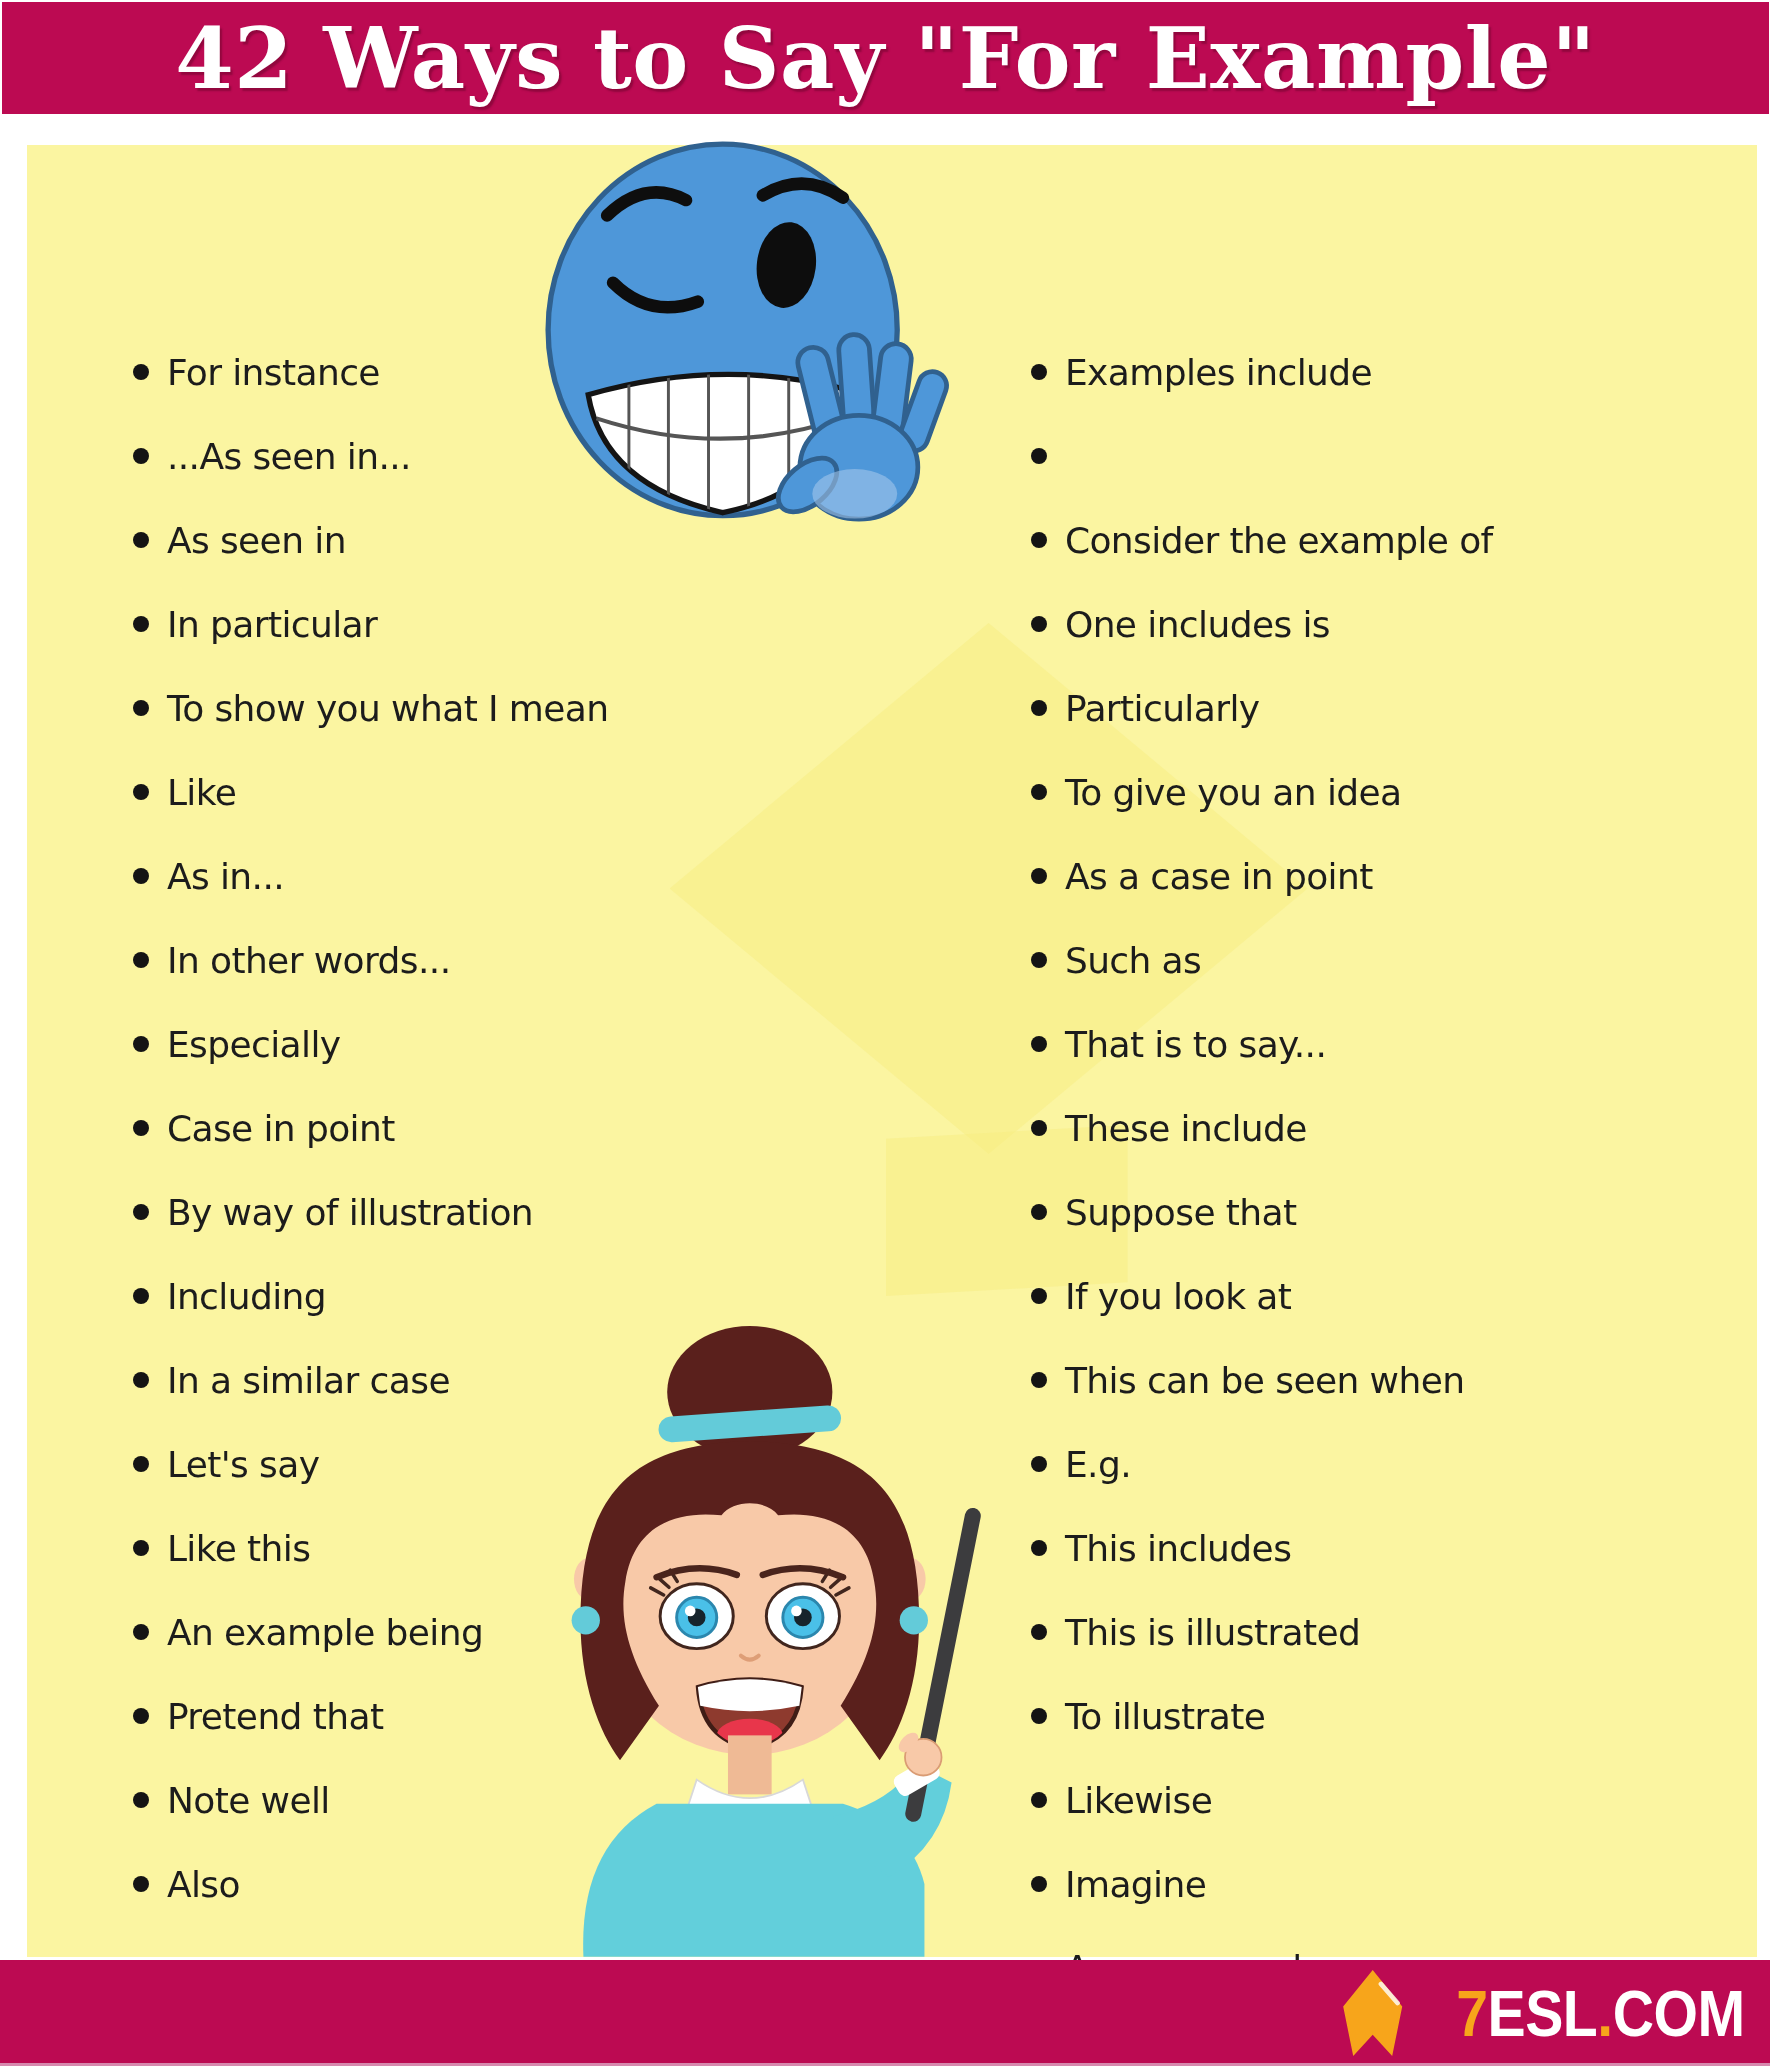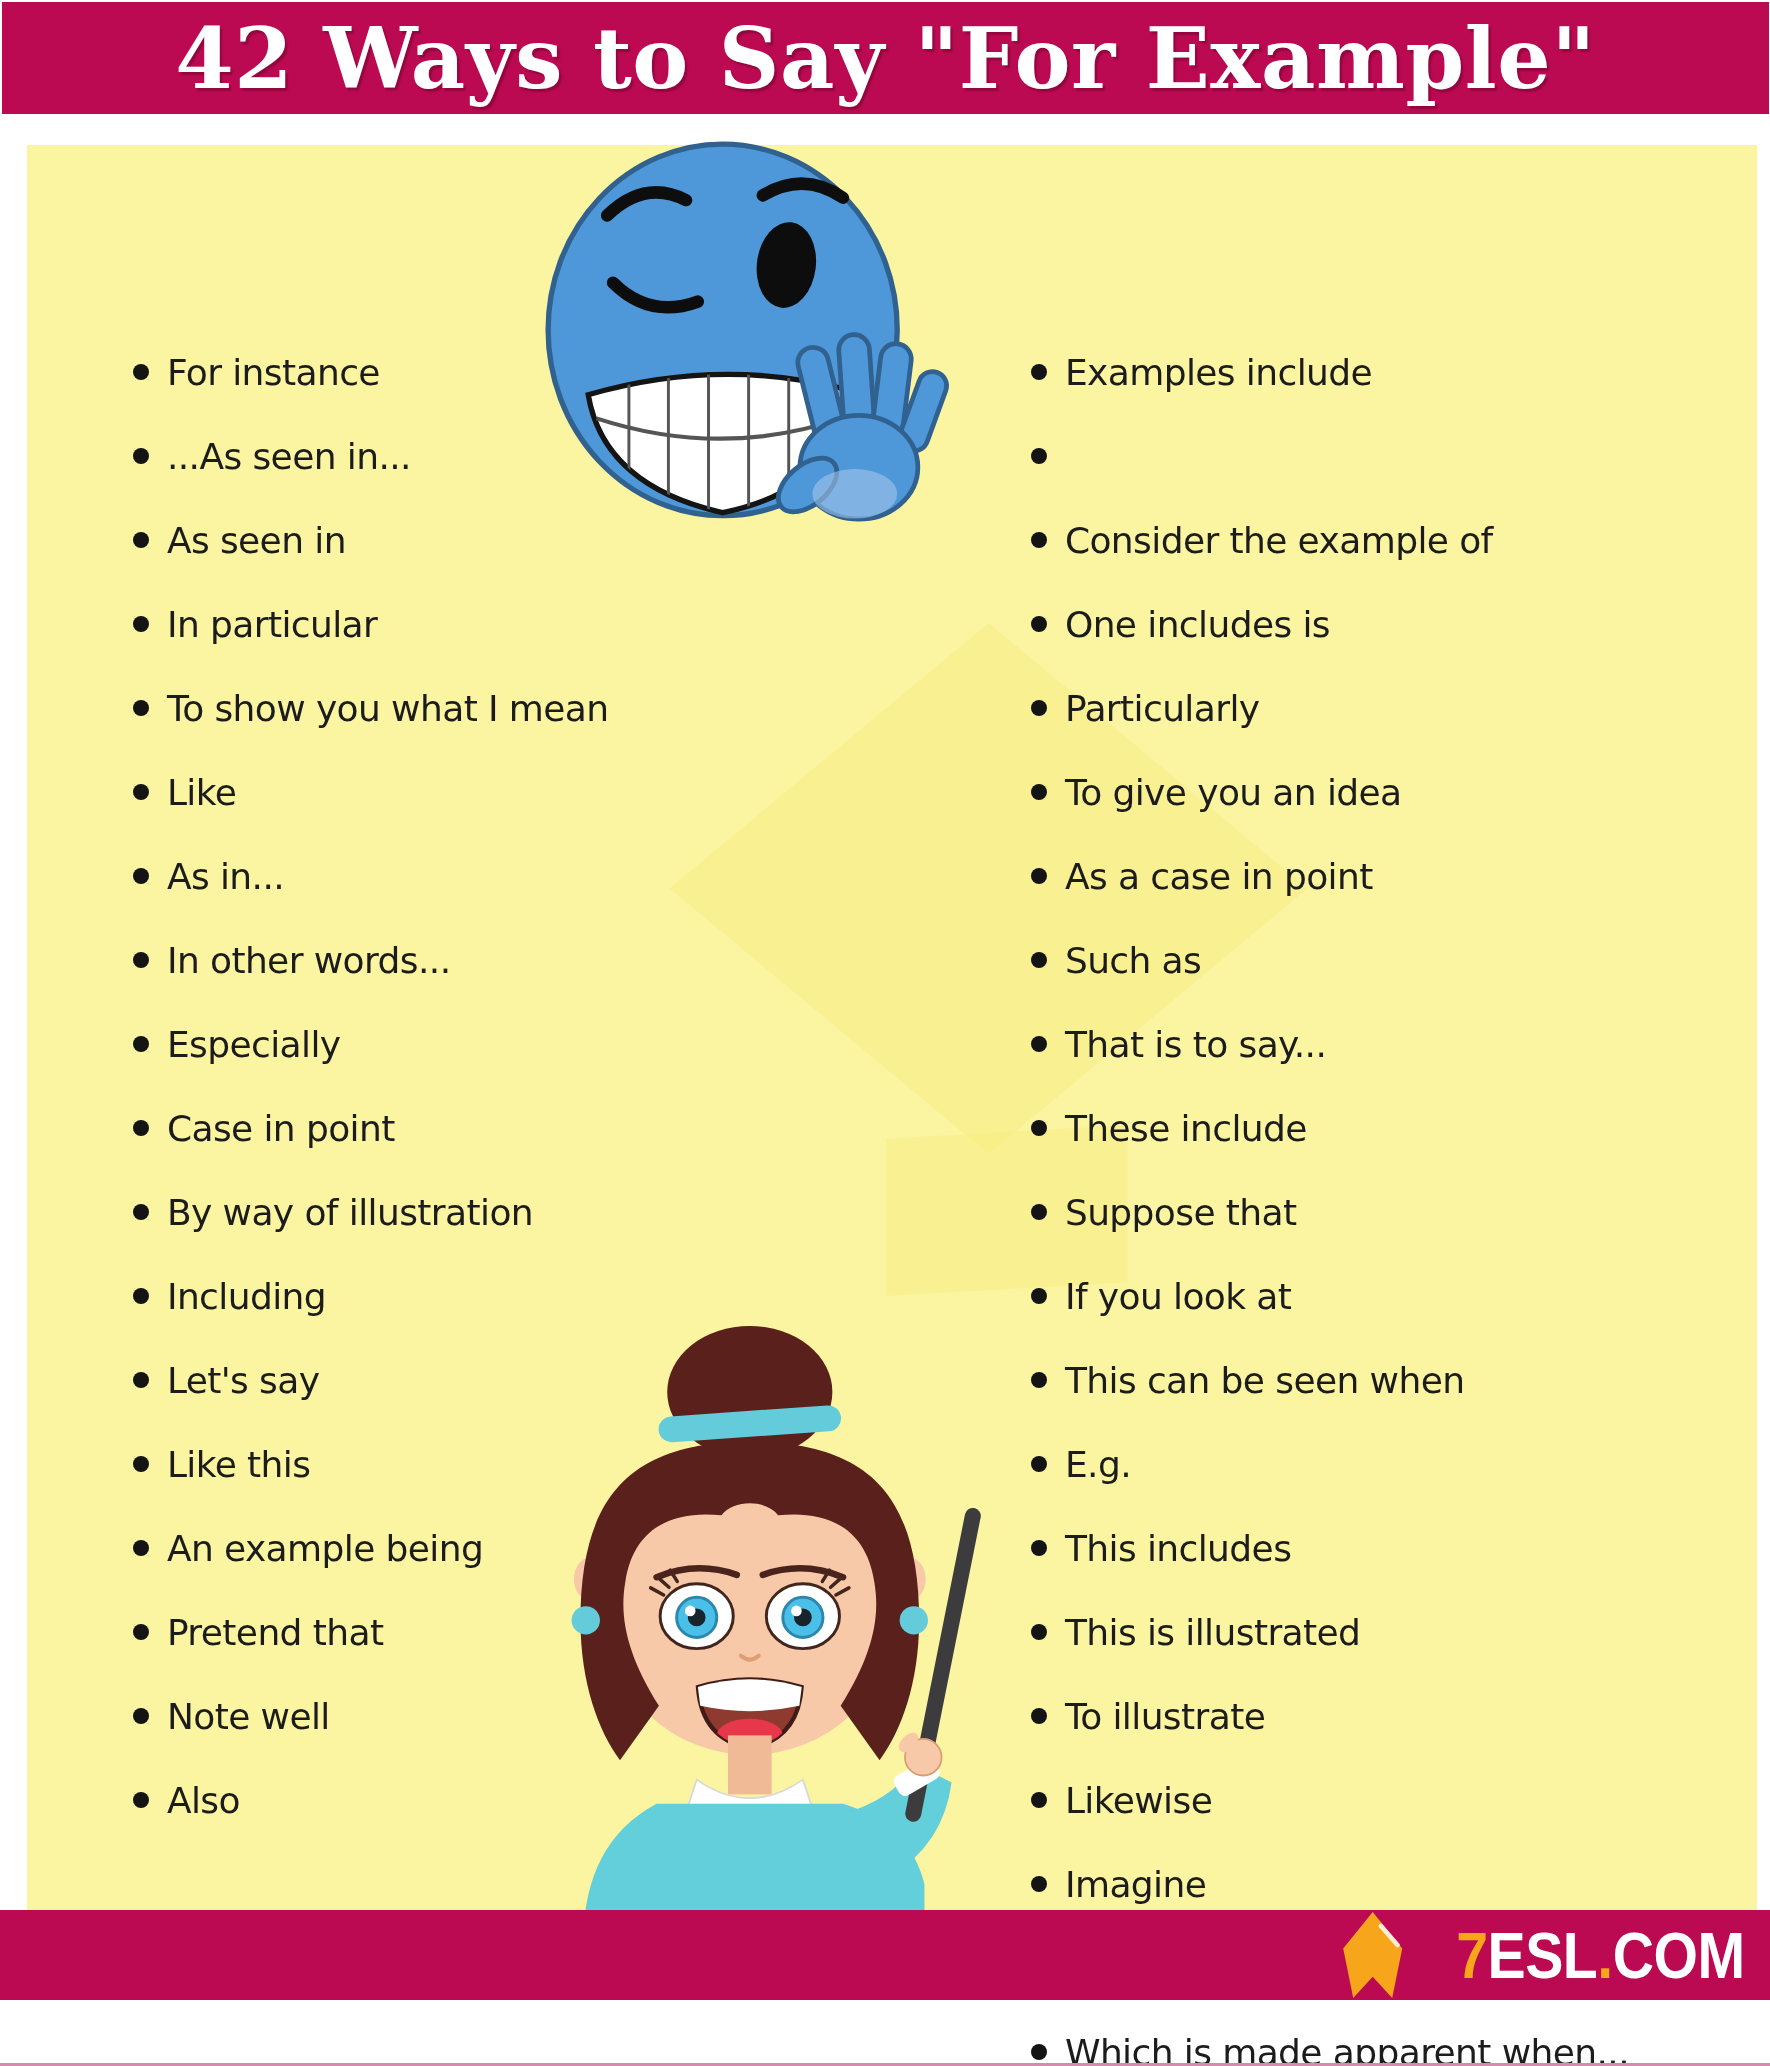--- a/index.html
+++ b/index.html
@@ -30,21 +30,21 @@
   .wm-base{left:859px;top:980px;width:242px;height:171px;
         clip-path:polygon(0 8%,100% 0,100% 92%,0 100%);}
   ul.col{list-style:none;margin:0;padding:0;position:absolute;width:826px;}
   .col-left{left:106px;top:185px;}
   .col-right{left:1004px;top:185px;}
   ul.col li{display:flex;align-items:center;height:84px;font-size:36px;
         letter-spacing:-0.6px;white-space:nowrap;}
   .dot{width:16px;height:16px;border-radius:50%;background:#141414;margin-right:18.3px;flex:none;}
   .emoji{position:absolute;left:508px;top:140px;width:460px;height:401px;}
   .teacher{position:absolute;left:502px;top:1322px;width:531px;height:635px;}
-  .footbar{position:absolute;left:0;right:0;top:1910px;height:90px;background:var(--header-bg);}
+  .footbar{position:absolute;left:0;right:0;top:1960px;height:105px;background:var(--header-bg);}
   .bottomline{position:absolute;left:0;right:0;top:2063px;height:3px;background:#D789AE;}
   .brand{position:absolute;right:26.6px;top:50%;transform:translateY(-50%);
         display:flex;align-items:center;gap:13px;}
   .gem{width:62px;height:89px;}
   .brandtext{font-family:"Liberation Sans",sans-serif;font-weight:bold;font-size:65px;
         color:#ffffff;transform:scaleX(.88);transform-origin:right center;
         letter-spacing:-0.6px;white-space:nowrap;}
   .brandtext .o{color:var(--logo-orange);}
 </style>
 </head>
@@ -100,20 +100,24 @@
           <span class="dot"></span>
           <span>Case in point</span>
         </li>
         <li>
           <span class="dot"></span>
           <span>By way of illustration</span>
         </li>
         <li>
           <span class="dot"></span>
           <span>Including</span>
+        </li>
+        <li>
+          <span class="dot"></span>
+          <span>In a similar case</span>
         </li>
         <li>
           <span class="dot"></span>
           <span>Let's say</span>
         </li>
         <li>
           <span class="dot"></span>
           <span>Like this</span>
         </li>
         <li>

